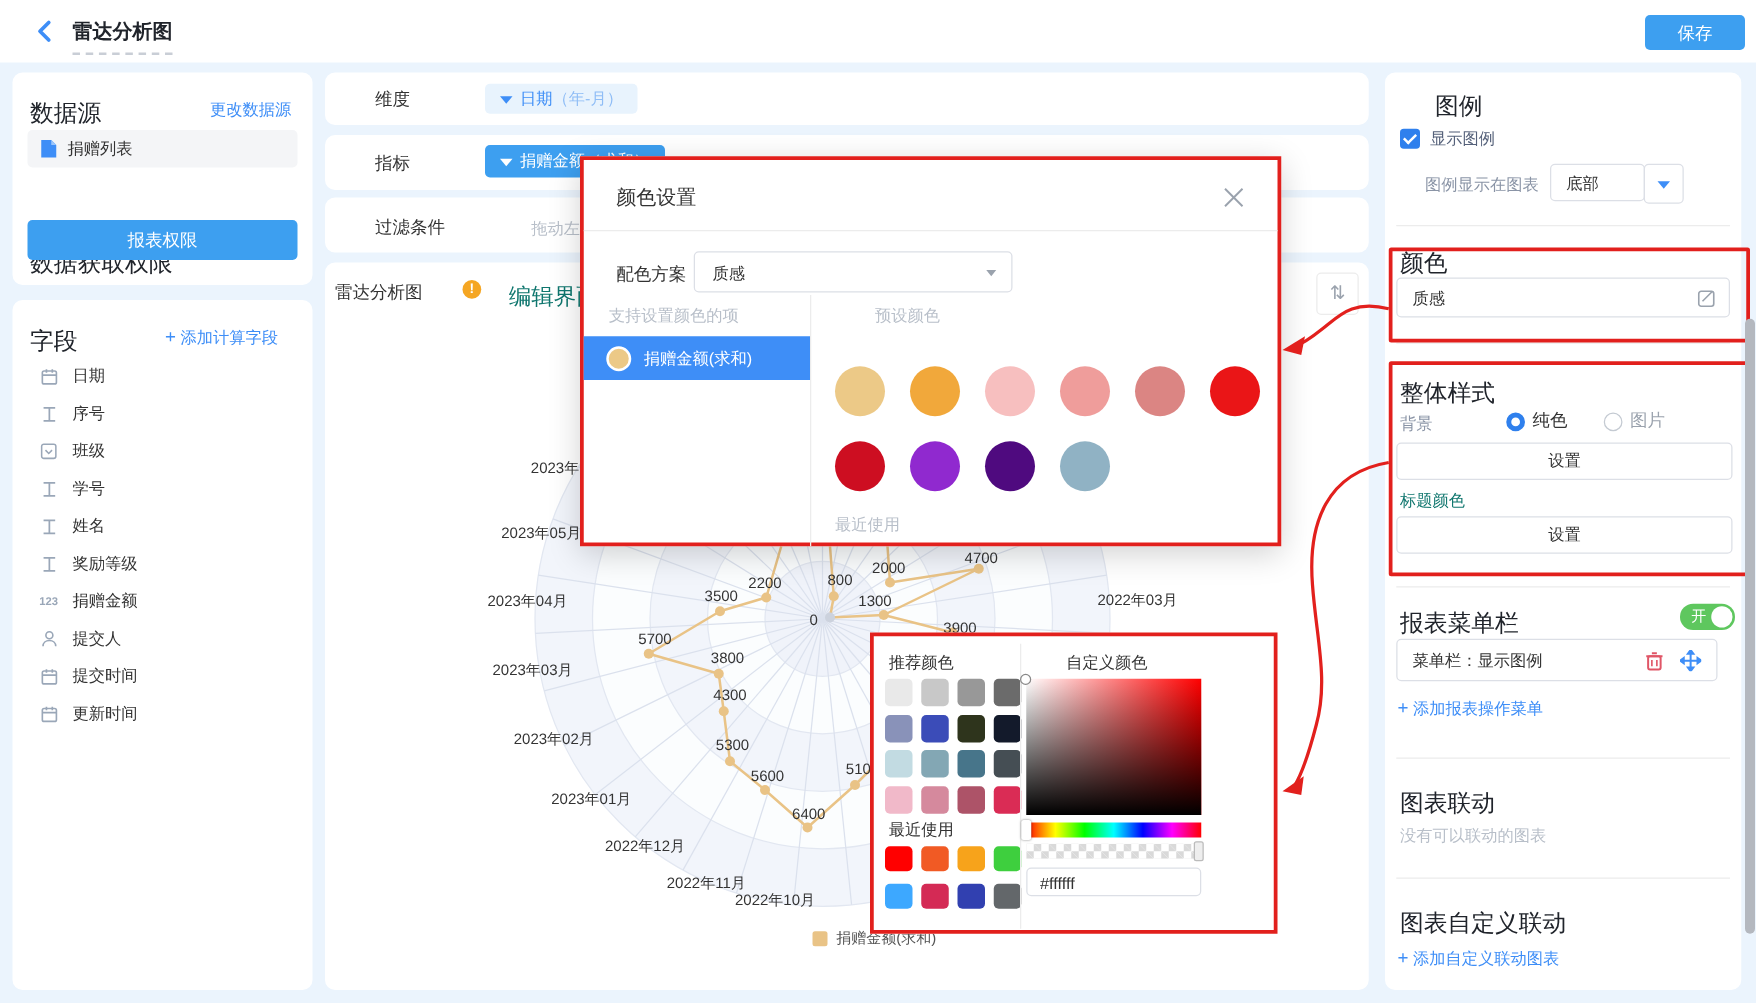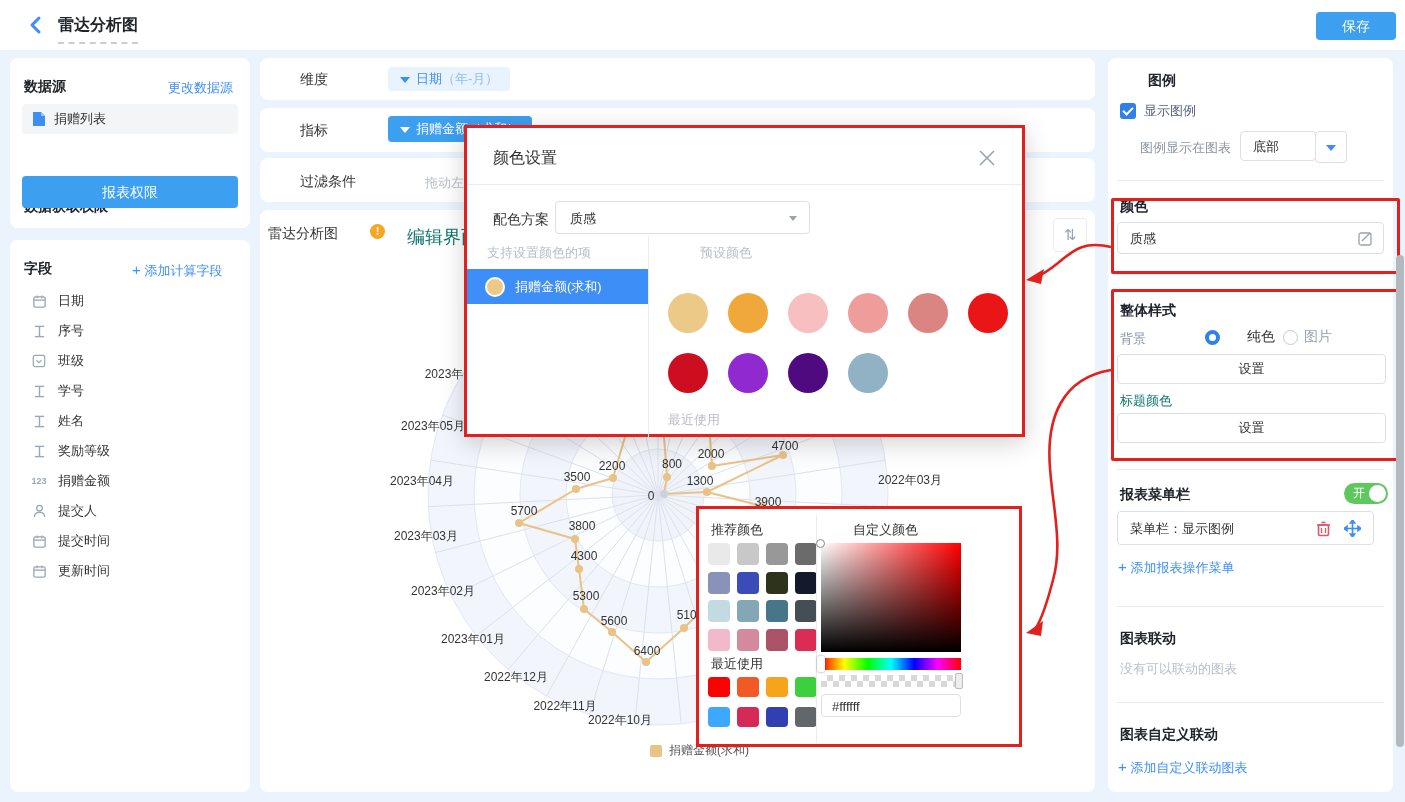--- a/index.html
+++ b/index.html
@@ -1,21 +1,21 @@
 <!DOCTYPE html>
 <html><head>
 <meta charset="utf-8">
 <style>
   html,body{margin:0;padding:0;}
   body{width:1405px;height:802px;overflow:hidden;background:#ebf4fd;
        font-family:"Liberation Sans","DejaVu Sans",sans-serif;font-size:13px;color:#333;}
   .a{position:absolute;}
   #app{position:relative;width:1405px;height:802px;}
   .card{position:absolute;background:#fff;border-radius:8px;}
-  .bold{font-weight:bold;color:#20242b;font-size:14px;}
+  .bold{font-weight:normal;color:#20242b;font-size:19px;}
   .link{color:#3e8ef7;font-size:13px;cursor:pointer;}
   .gray{color:#b8bfc9;}
   .btn-blue{background:#3d9ff0;color:#fff;text-align:center;border-radius:4px;cursor:pointer;}
   .pill-light{background:#e8f3fd;border-radius:4px;color:#3e8ef7;}
   .pill-solid{background:#3d9ff0;border-radius:4px;color:#fff;}
   .caret-down{display:inline-block;width:0;height:0;border-left:5px solid transparent;border-right:5px solid transparent;border-top:6px solid #3e8ef7;vertical-align:middle;}
   .caret-gray{border-top-color:#9aa2ad;}
   .field-row{position:absolute;left:20px;height:22px;display:flex;align-items:center;gap:10px;}
   .field-ic{width:18px;text-align:center;color:#9aa7b8;flex:0 0 18px;display:flex;justify-content:center;}
   .input-box{position:absolute;border:1px solid #dcdfe6;border-radius:4px;background:#fff;}
@@ -297,21 +297,21 @@
           <rect x="1" y="2" width="12" height="12" rx="2" fill="none" stroke="#9aa2ad" stroke-width="1.3"></rect>
           <line x1="4" y1="10" x2="12" y2="2" stroke="#9aa2ad" stroke-width="1.3"></line>
         </svg>
     </div>
     <div class="sep" style="left:9px;top:216px;width:267px;"></div>
 
     <div class="a bold" style="left:12px;top:244px;">整体样式</div>
     <div class="a" style="left:12px;top:272px;color:#8a94a6;">背景</div>
     <div class="a" style="left:97px;top:270px;display:flex;align-items:center;gap:6px;">
       <span class="radio on"></span>
-      <span style="font-size:14px;margin-left:21px;">纯色</span>
+      <span style="font-size:14px;">纯色</span>
     </div>
     <div class="a" style="left:175px;top:270px;display:flex;align-items:center;gap:6px;">
       <span class="radio off"></span>
       <span style="font-size:14px;color:#9aa2ad;">图片</span>
     </div>
     <div class="input-box" style="left:9px;top:296px;width:267px;height:28px;line-height:28px;text-align:center;">设置</div>
     <div class="a" style="left:12px;top:334px;color:#0f766e;">标题颜色</div>
     <div class="input-box" style="left:9px;top:355px;width:267px;height:28px;line-height:28px;text-align:center;">设置</div>
     <div class="sep" style="left:9px;top:411px;width:267px;"></div>
 

